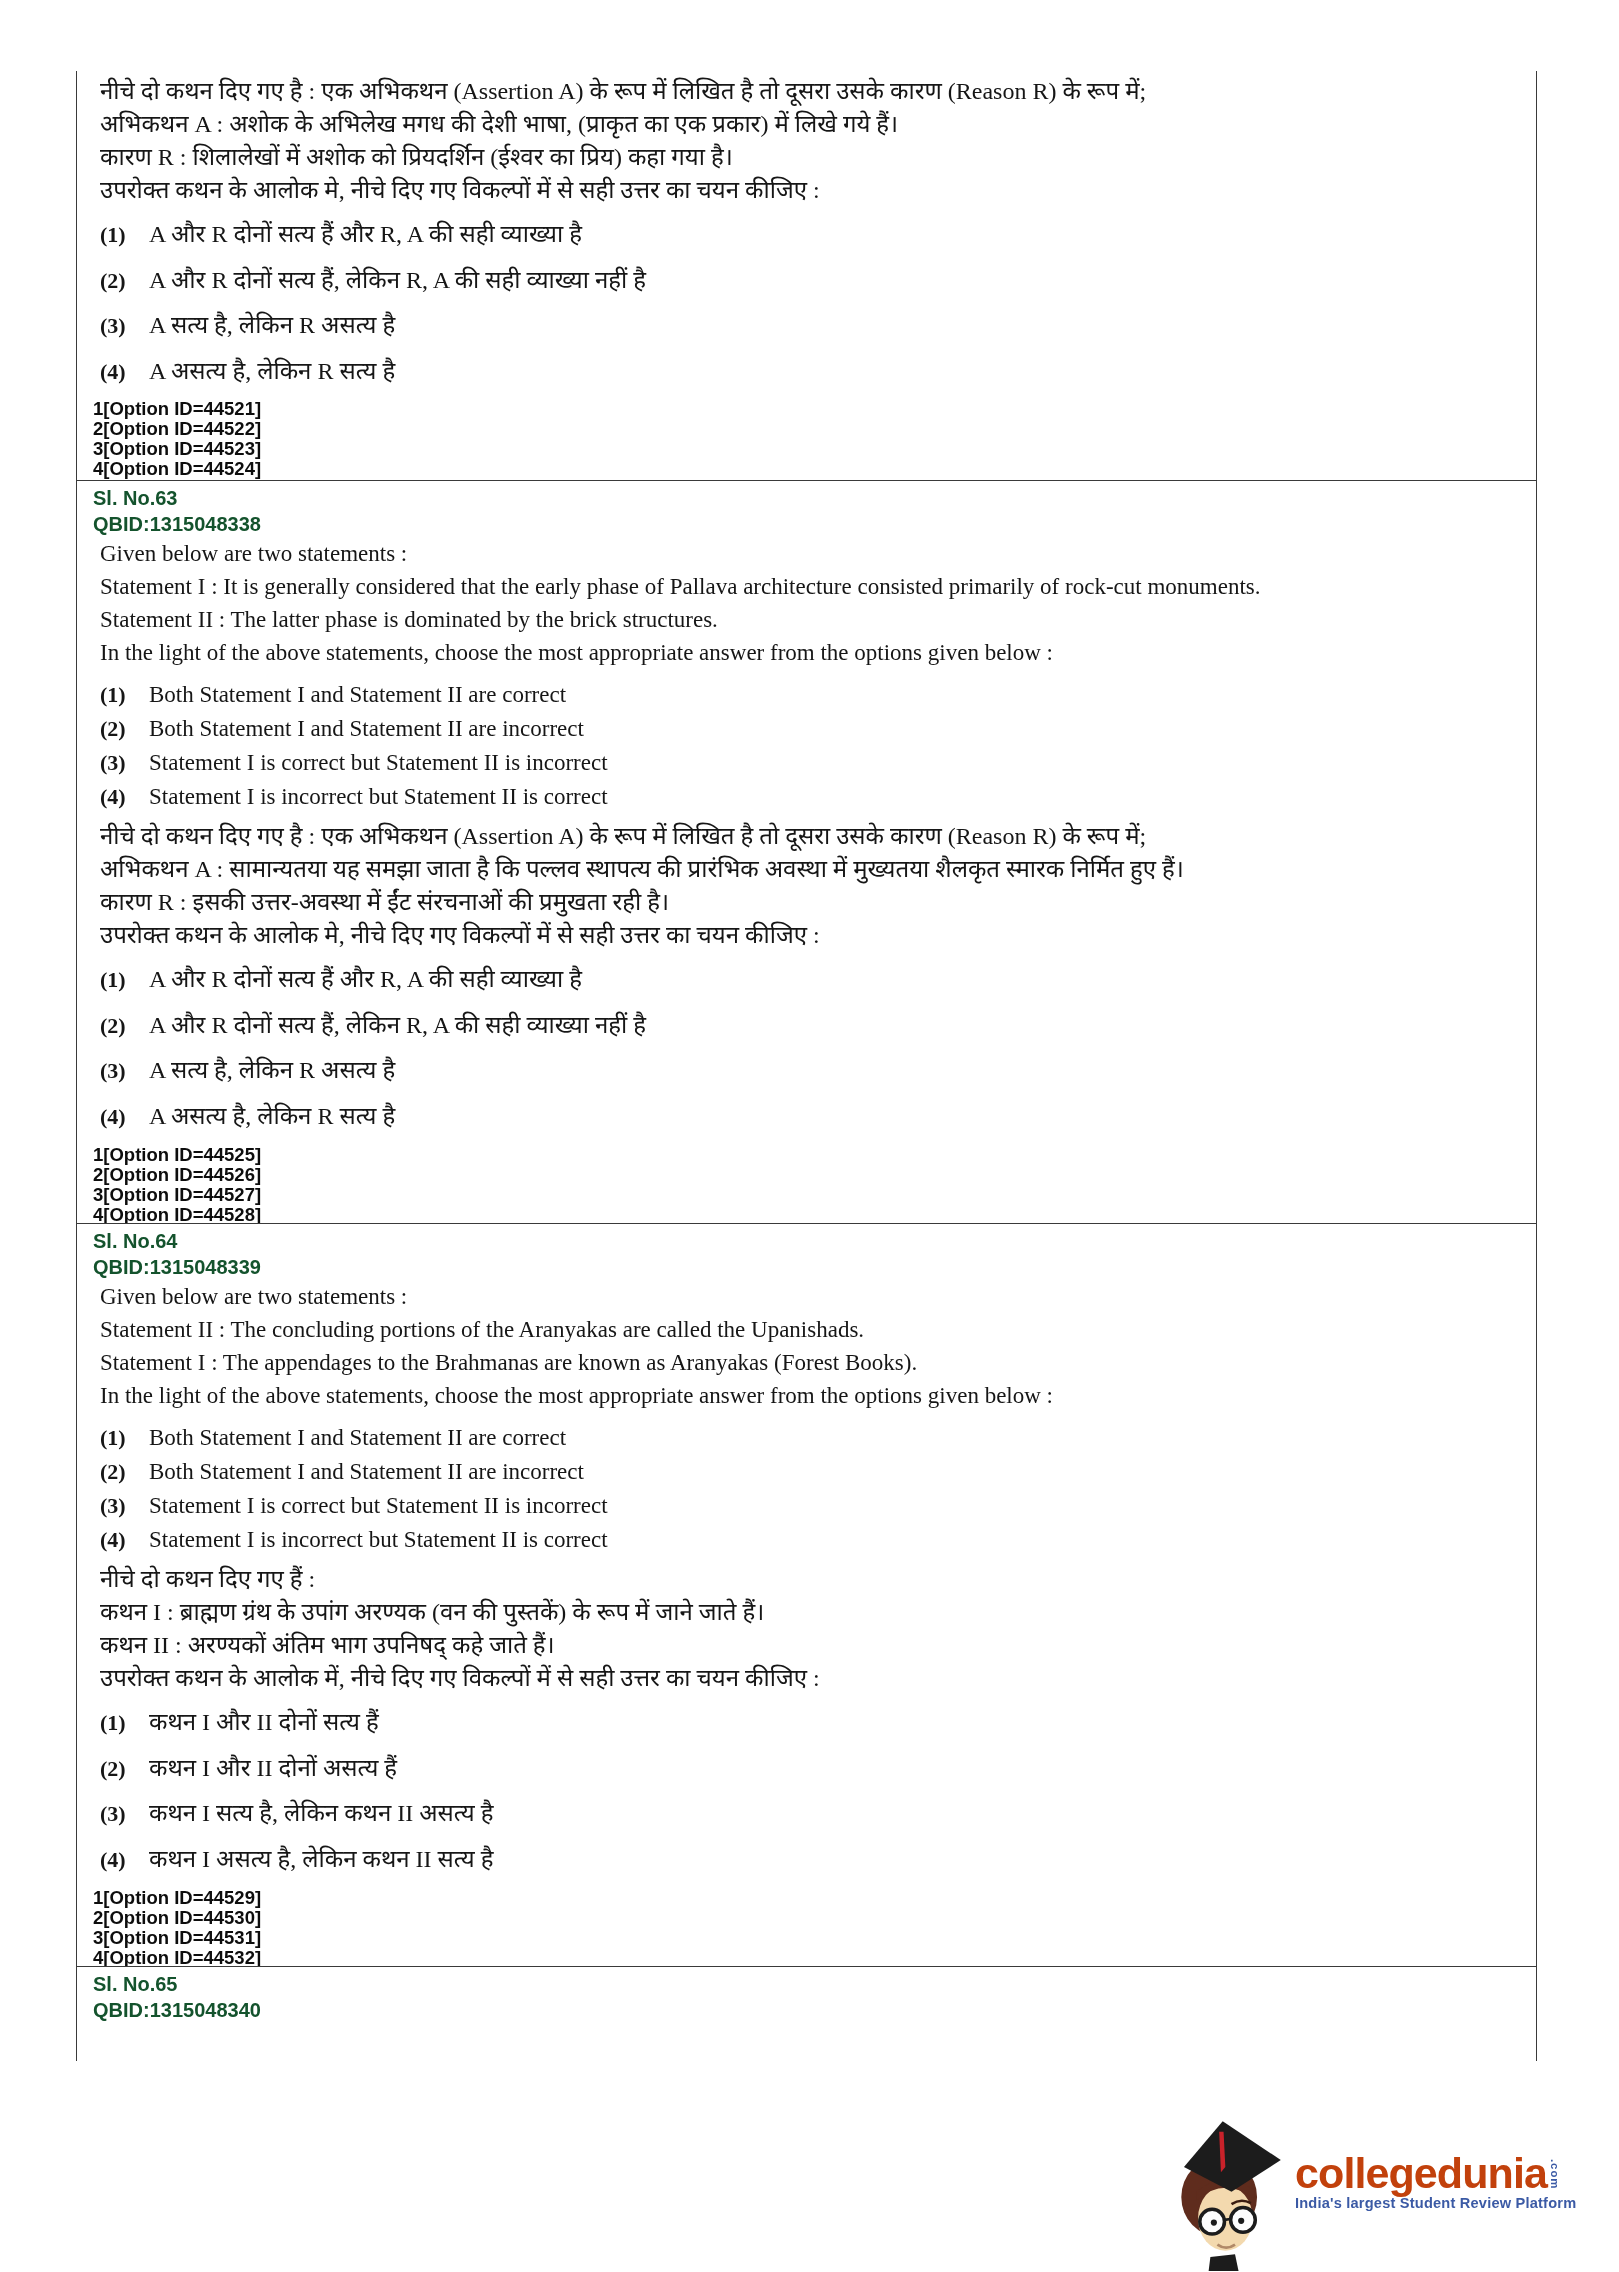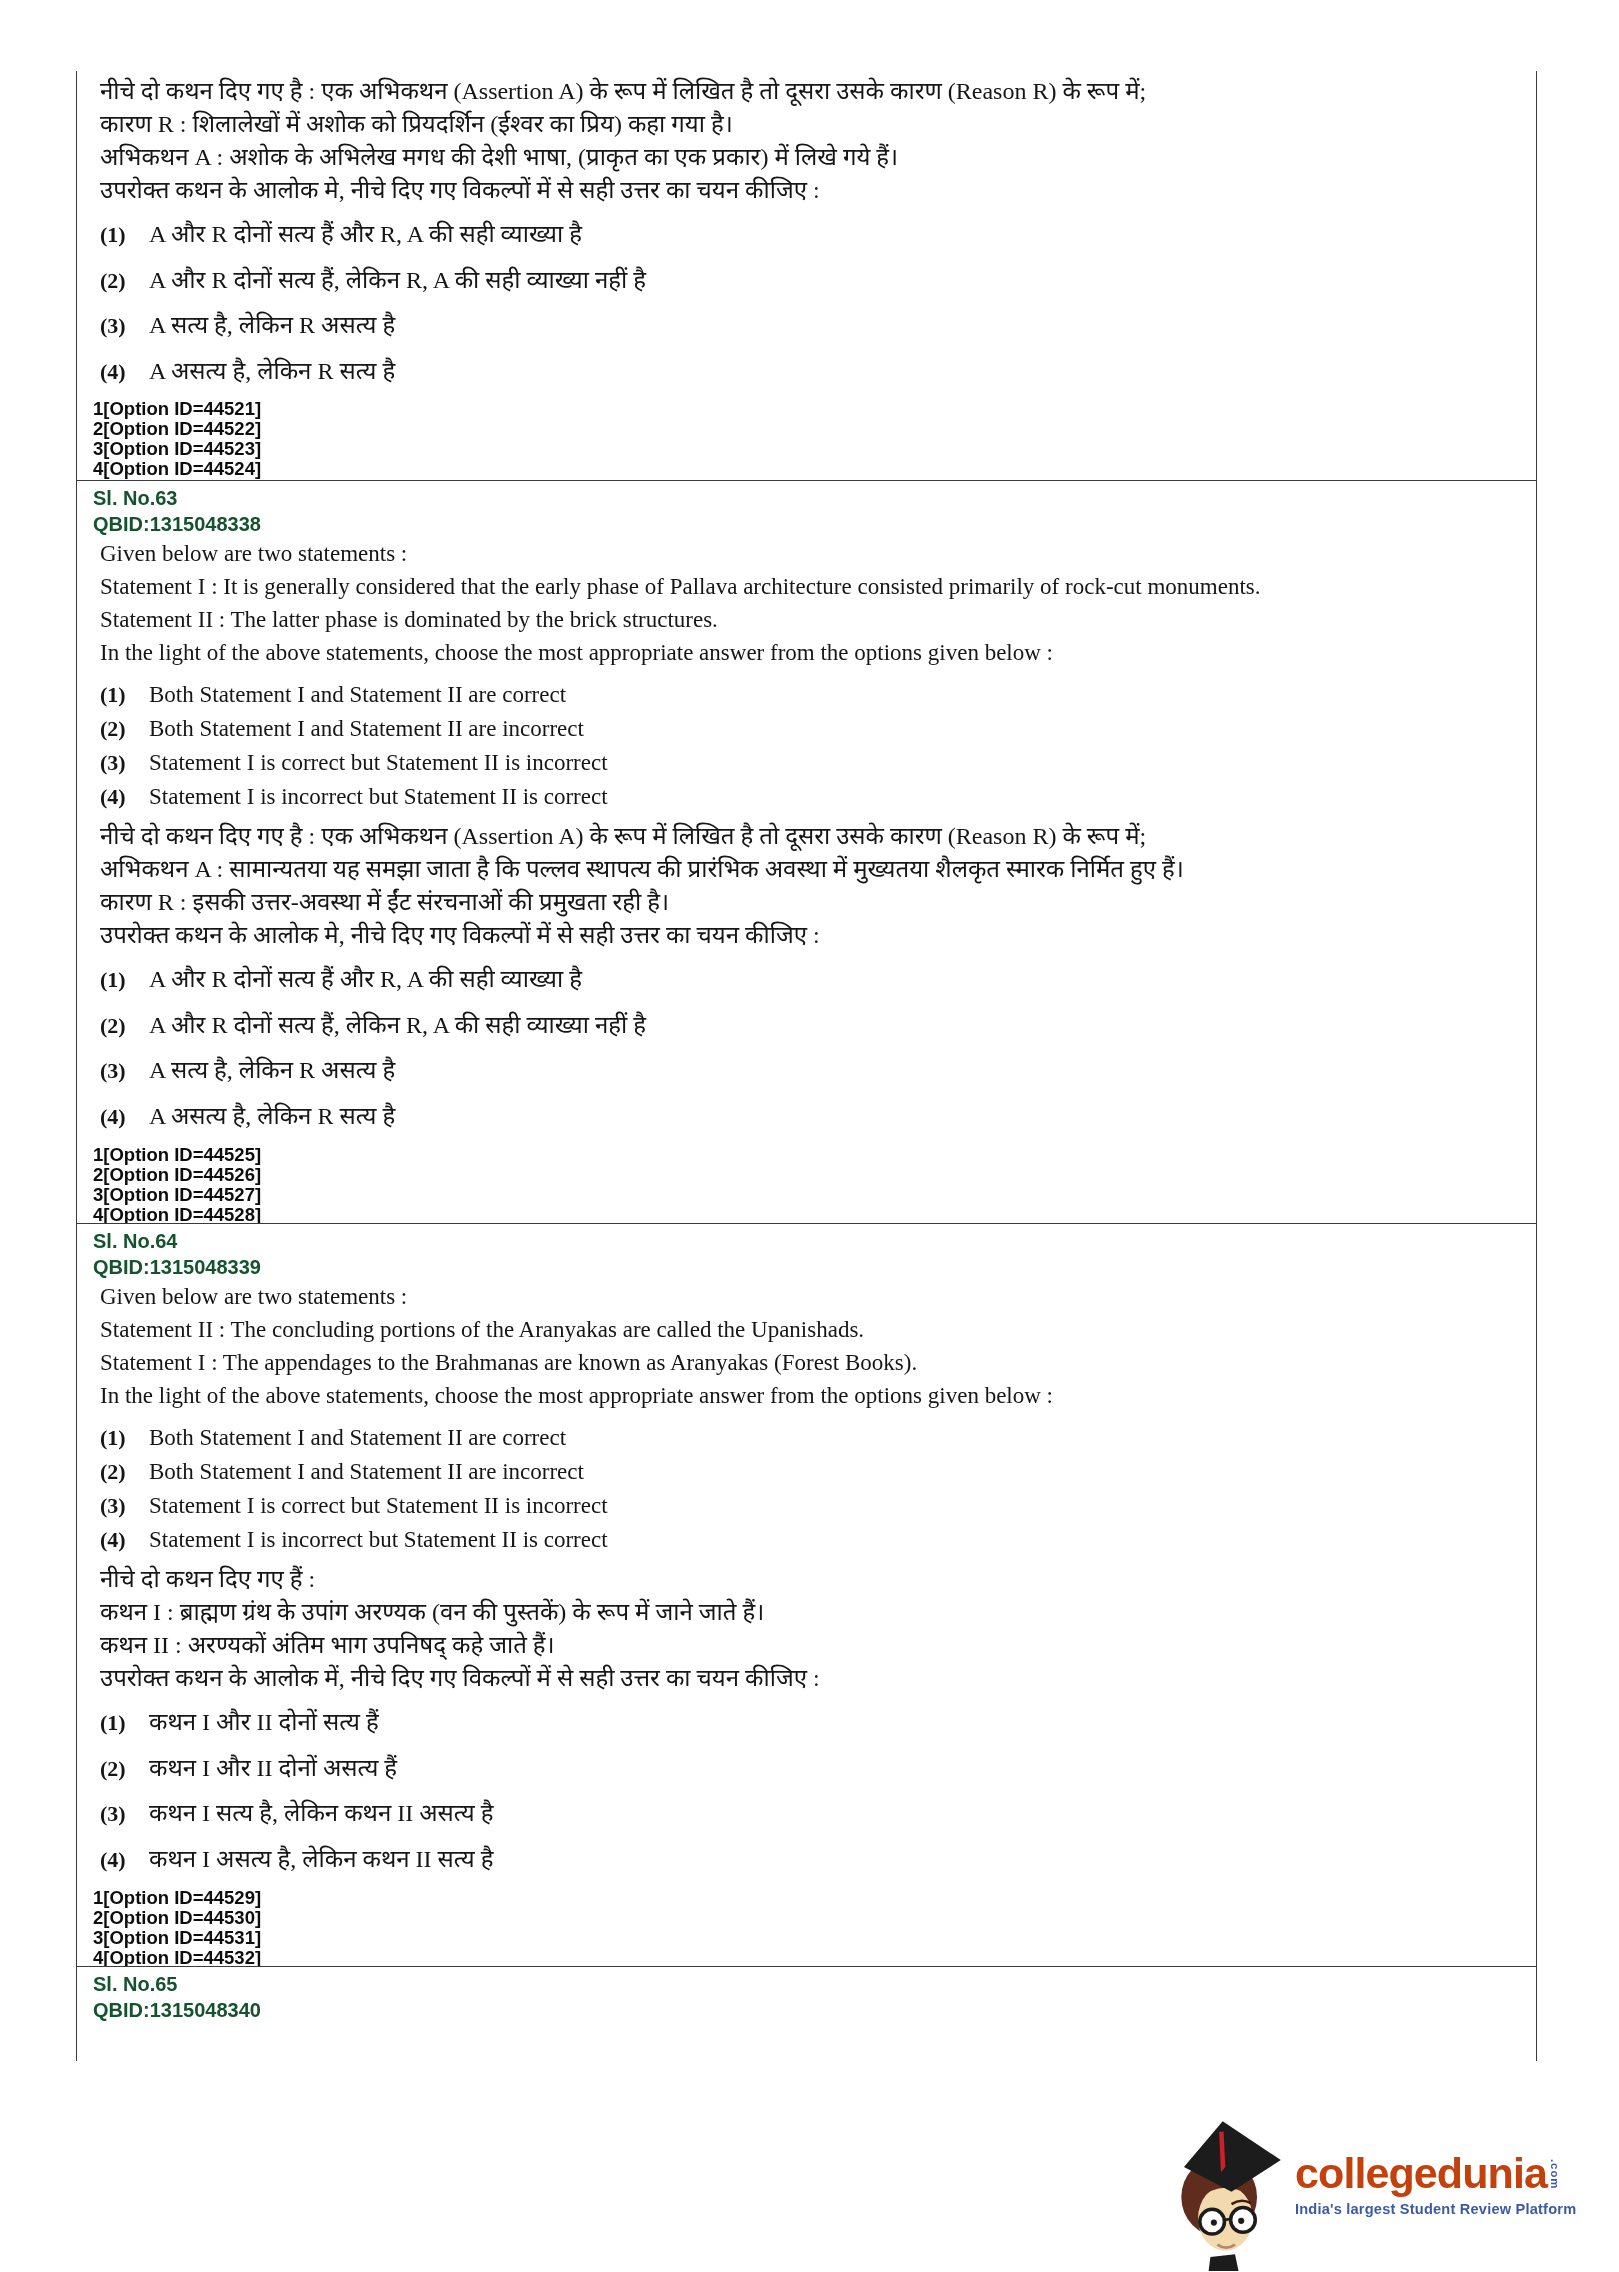--- a/index.html
+++ b/index.html
@@ -32,32 +32,32 @@
   .gap6{height:5.3px;}
   
   .logo{position:absolute;left:1175px;top:2116px;width:445px;height:157px;display:flex;align-items:flex-start;}
   .logo-right{margin-left:7px;padding-top:35px;}
   .brand-row{display:flex;align-items:flex-end;}
   .brand{font-family:"Liberation Sans",sans-serif;font-weight:bold;font-size:43px;
          line-height:44px;color:#c2410c;letter-spacing:-0.9px;}
   .tld{writing-mode:vertical-rl;text-orientation:mixed;font-family:"Liberation Sans",sans-serif;
        font-weight:bold;font-size:11.5px;color:#3b5aa5;margin-left:1.8px;margin-bottom:5.3px;letter-spacing:0.9px;}
   .tagline{font-family:"Liberation Sans",sans-serif;font-weight:bold;font-size:14.6px;
-           color:#3b5aa5;margin-top:6px;letter-spacing:0.2px;}
+           color:#3b5aa5;margin-top:0;letter-spacing:0.2px;}
 </style>
 </head>
 <body>
 
 <div class="page">
   <div class="qtable">
 
     <section class="sec sec0">
       <p class="hline" lang="hi">नीचे दो कथन दिए गए है : एक अभिकथन (Assertion A) के रूप में लिखित है तो दूसरा उसके कारण (Reason R) के रूप में;</p>
+      <p class="hline" lang="hi">अभिकथन A : अशोक के अभिलेख मगध की देशी भाषा, (प्राकृत का एक प्रकार) में लिखे गये हैं।</p>
       <p class="hline" lang="hi">कारण R : शिलालेखों में अशोक को प्रियदर्शिन (ईश्वर का प्रिय) कहा गया है।</p>
-      <p class="hline" lang="hi">अभिकथन A : अशोक के अभिलेख मगध की देशी भाषा, (प्राकृत का एक प्रकार) में लिखे गये हैं।</p>
       <p class="hline" lang="hi">उपरोक्त कथन के आलोक मे, नीचे दिए गए विकल्पों में से सही उत्तर का चयन कीजिए :</p>
       <div class="opts hin">
         <div class="opt">
           <span class="onum">(1)</span>
           <span class="otxt" lang="hi">A और R दोनों सत्य हैं और R, A की सही व्याख्या है</span>
         </div>
         <div class="opt">
           <span class="onum">(2)</span>
           <span class="otxt" lang="hi">A और R दोनों सत्य हैं, लेकिन R, A की सही व्याख्या नहीं है</span>
         </div>

